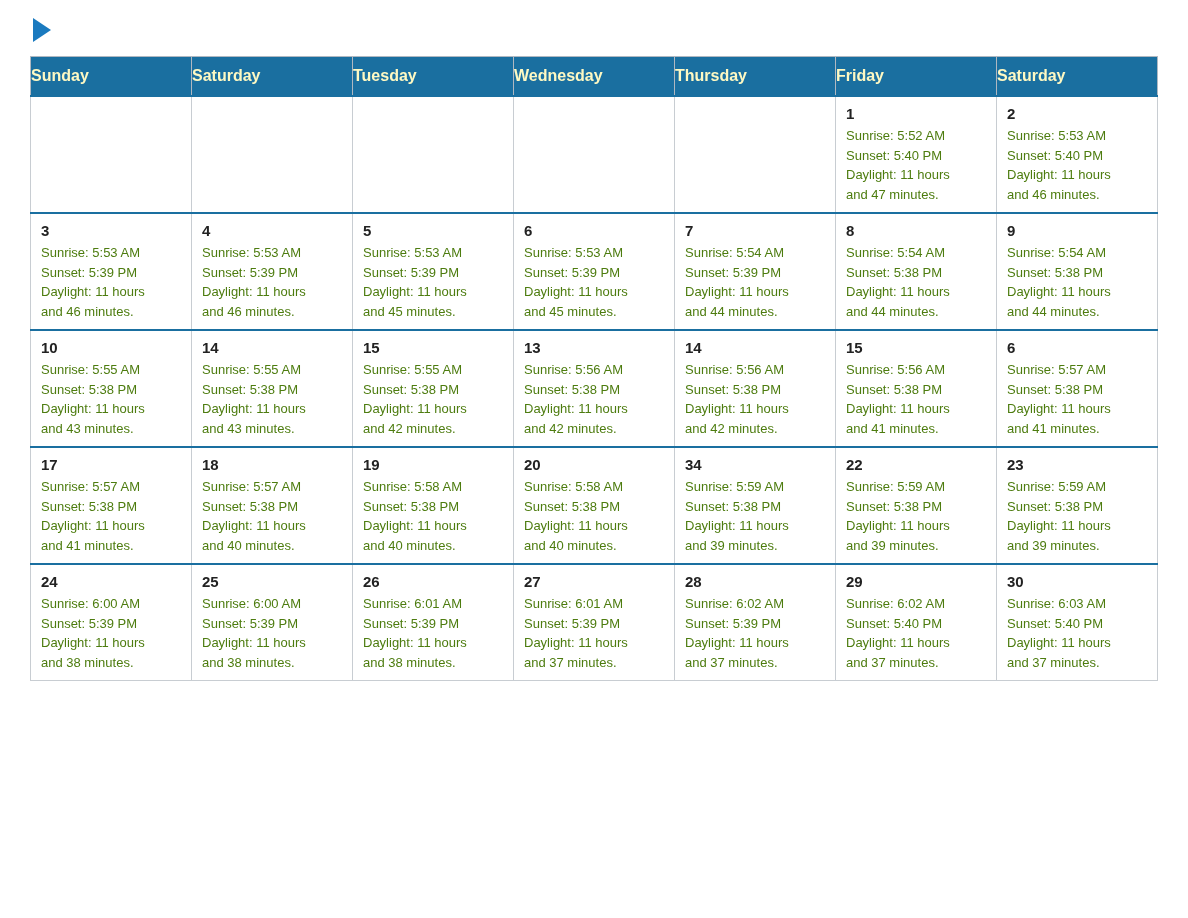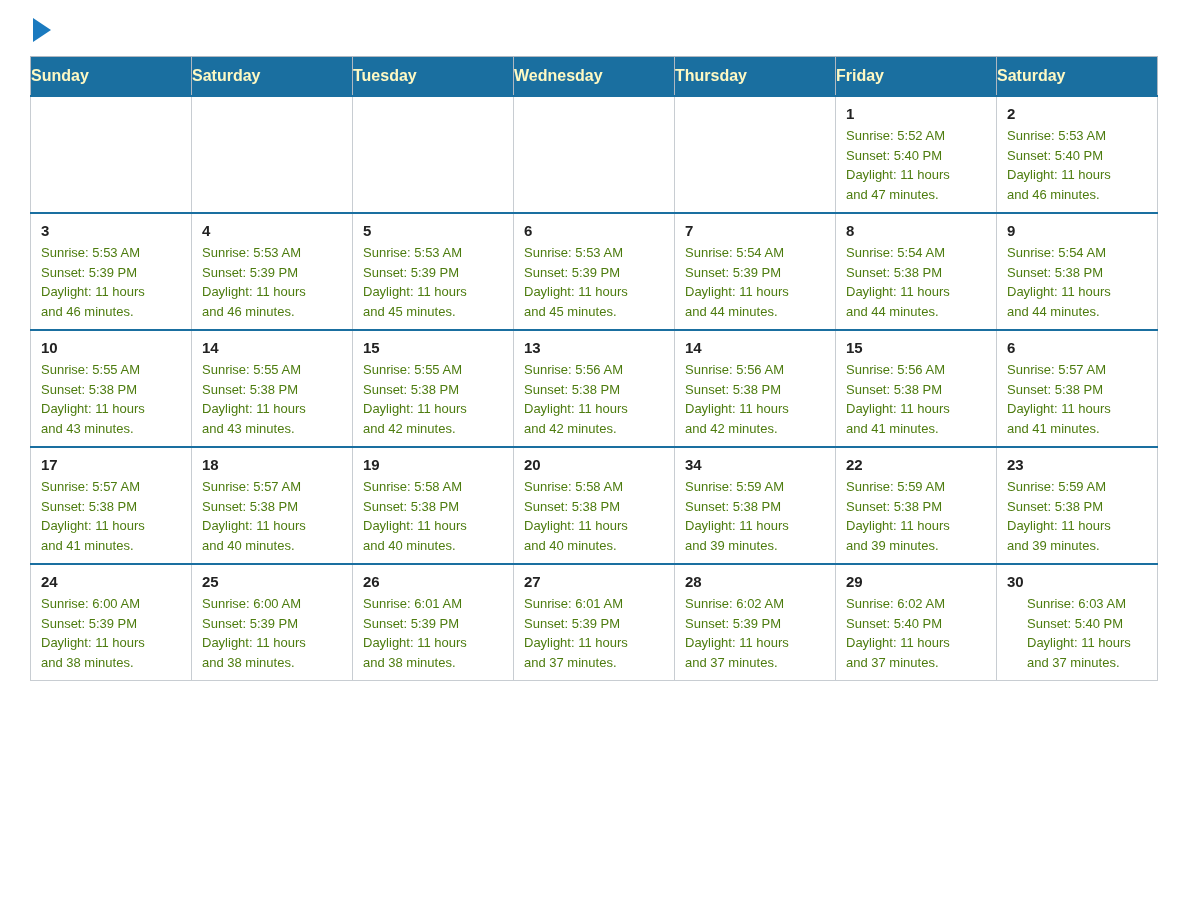--- a/index.html
+++ b/index.html
@@ -354,20 +354,20 @@
         </td>
         <td>
           <div class="day-number">29</div>
           <div class="day-info" style="white-space: pre-line;">Sunrise: 6:02 AM
 Sunset: 5:40 PM
 Daylight: 11 hours
 and 37 minutes.</div>
         </td>
         <td>
           <div class="day-number">30</div>
-          <div class="day-info" style="white-space: pre-line; margin-left: 20px;">Sunrise: 6:03 AM
+          <div class="day-info" style="white-space: pre-line;">Sunrise: 6:03 AM
 Sunset: 5:40 PM
 Daylight: 11 hours
 and 37 minutes.</div>
         </td>
       </tr>
     </tbody>
 </table>
 
 </body></html>

